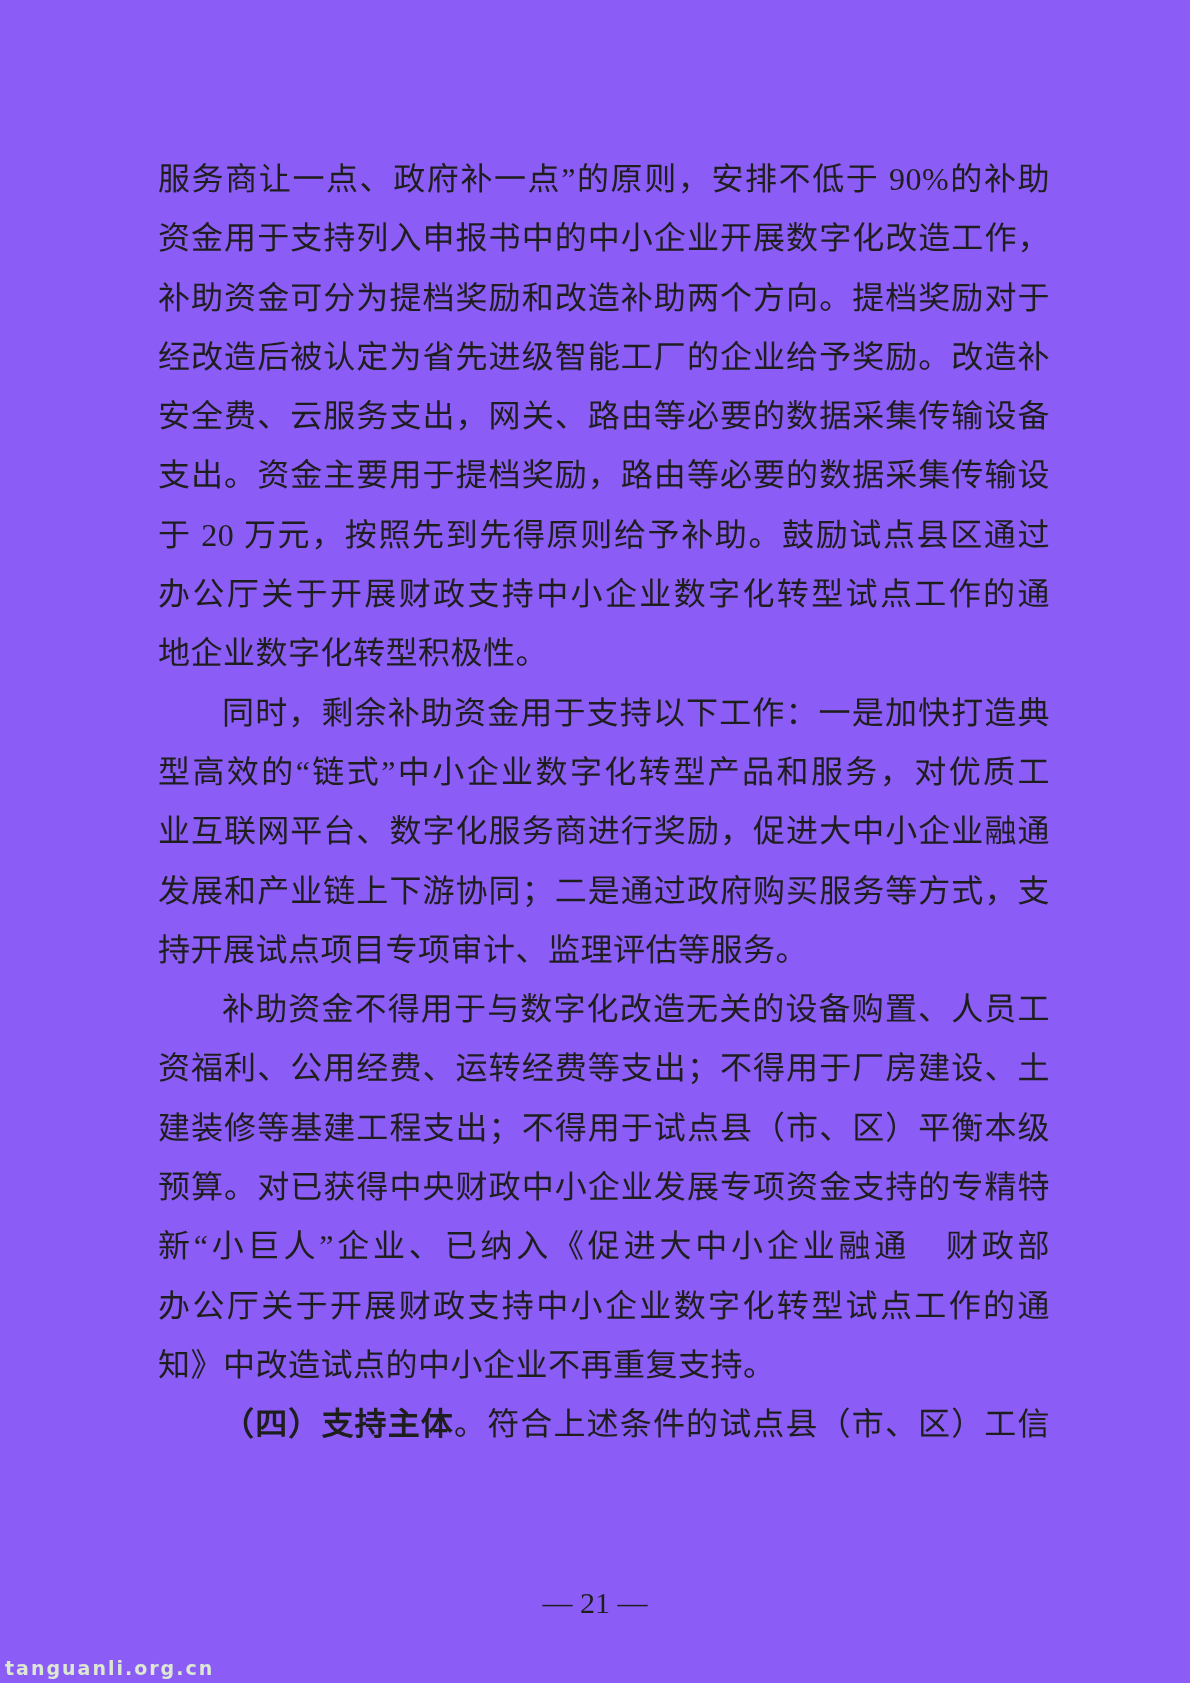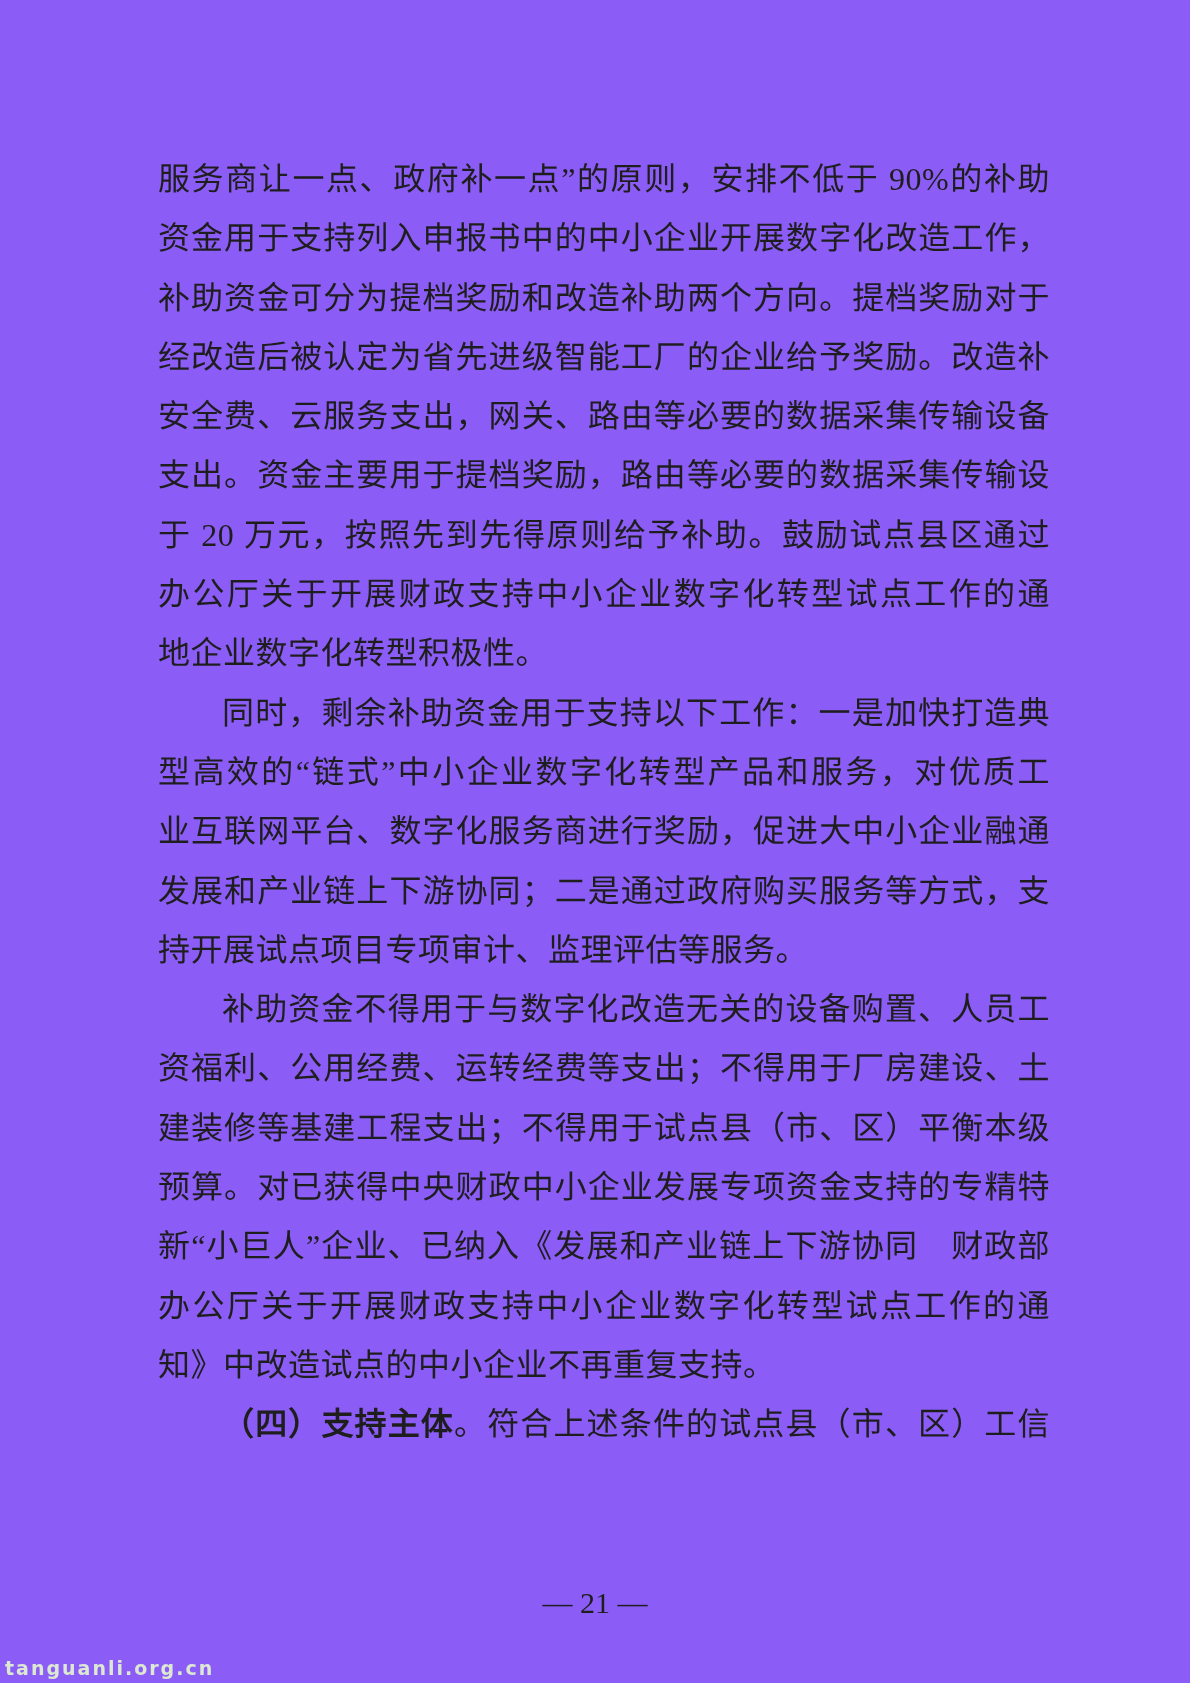--- a/index.html
+++ b/index.html
@@ -84,21 +84,21 @@
     <div class="line para-end">地企业数字化转型积极性。</div>
     <div class="line justified indent">同时，剩余补助资金用于支持以下工作：一是加快打造典</div>
     <div class="line justified">型高效的“链式”中小企业数字化转型产品和服务，对优质工</div>
     <div class="line justified">业互联网平台、数字化服务商进行奖励，促进大中小企业融通</div>
     <div class="line justified">发展和产业链上下游协同；二是通过政府购买服务等方式，支</div>
     <div class="line para-end">持开展试点项目专项审计、监理评估等服务。</div>
     <div class="line justified indent">补助资金不得用于与数字化改造无关的设备购置、人员工</div>
     <div class="line justified">资福利、公用经费、运转经费等支出；不得用于厂房建设、土</div>
     <div class="line justified">建装修等基建工程支出；不得用于试点县（市、区）平衡本级</div>
     <div class="line justified">预算。对已获得中央财政中小企业发展专项资金支持的专精特</div>
-    <div class="line justified">新“小巨人”企业、已纳入《发展和产业链上下游协同　财政部</div>
+    <div class="line justified">新“小巨人”企业、已纳入《促进大中小企业融通　财政部</div>
     <div class="line justified">办公厅关于开展财政支持中小企业数字化转型试点工作的通</div>
     <div class="line para-end">知》中改造试点的中小企业不再重复支持。</div>
     <div class="line justified indent"><span class="lead-bold">（四）支持主体</span><span>。符合上述条件的试点县（市、区）工信</span></div>
   </div>
 
   <div class="page-number">— 21 —</div>
 
   <div class="watermark">tanguanli.org.cn</div>
 </div>
 

